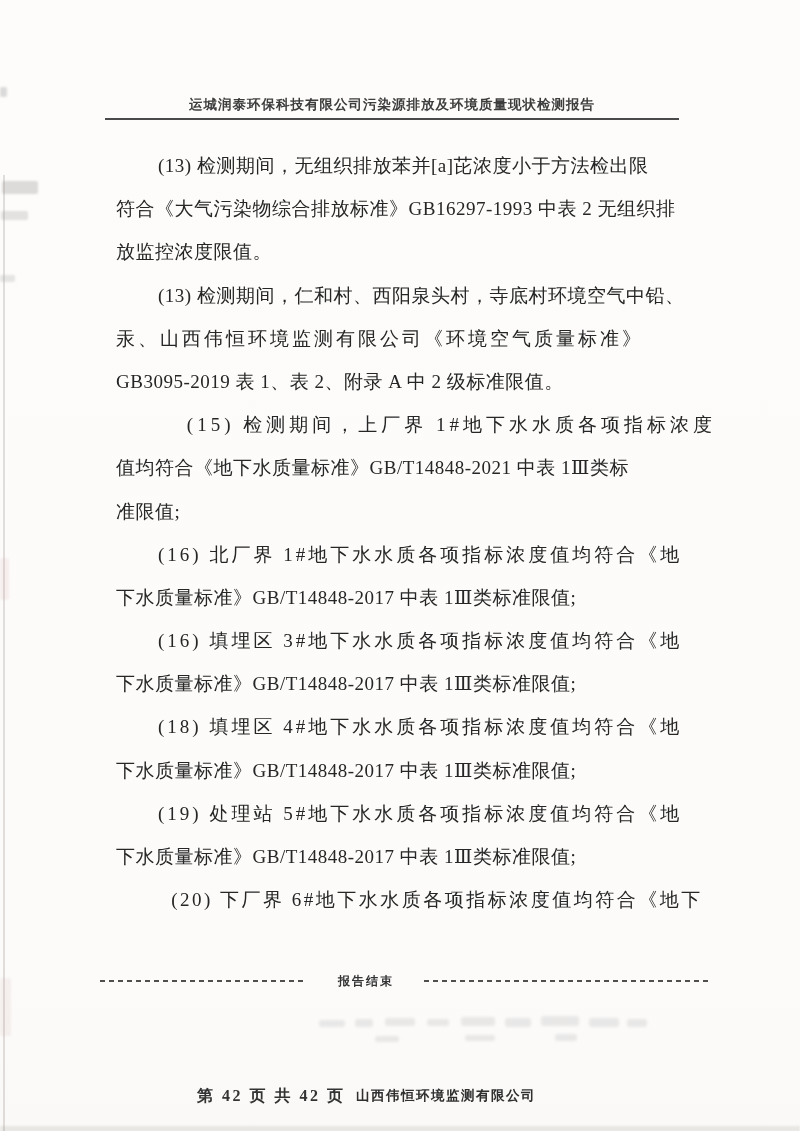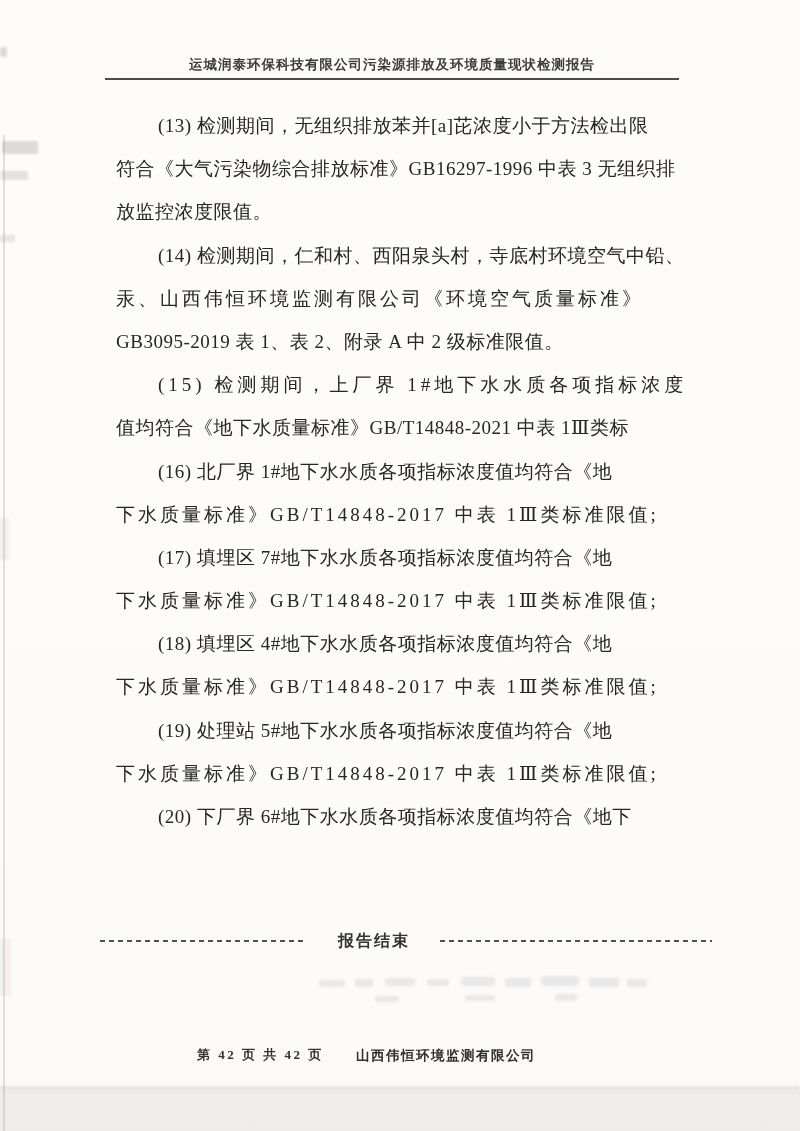--- a/index.html
+++ b/index.html
@@ -1,75 +1,75 @@
 <!DOCTYPE html>
 <html><head>
 <meta charset="utf-8">
 <style>
   html,body{margin:0;padding:0;}
   body{
     width:800px;height:1131px;position:relative;overflow:hidden;
     background:linear-gradient(180deg,#fdfcfb 0%,#fcfbfa 85%,#faf9f7 100%);
     font-family:"Liberation Serif","DejaVu Serif",serif;
   }
-  .page{position:absolute;inset:0;}
+  .page{position:absolute;inset:0;margin-top:40px;}
 
   
   .header-title{
     position:absolute;top:56px;left:105px;width:574px;
     text-align:center;font-size:13.5px;font-weight:bold;
     letter-spacing:1px;color:#3d3d3d;
   }
   .header-rule{
     position:absolute;top:78px;left:105px;width:574px;height:2px;
     background:#4a4a4a;
   }
 
   
   .body-text{position:absolute;top:104px;left:116px;width:600px;}
   .bodyline{
     height:43.2px;line-height:43.2px;font-size:19px;
     letter-spacing:0.5px;color:#262626;white-space:nowrap;
   }
   .bodyline.indent{padding-left:42px;}
   .bodyline:nth-child(5){letter-spacing:3px;}
-  .bodyline:nth-child(7){letter-spacing:4px;}
+  .bodyline:nth-child(7){letter-spacing:4px;text-align:right;}
   .bodyline:nth-child(10),
   .bodyline:nth-child(12),
   .bodyline:nth-child(14),
   .bodyline:nth-child(16){letter-spacing:3px;}
-  .bodyline:nth-child(18){letter-spacing:2.5px;}
+  .bodyline:nth-child(18){letter-spacing:2.5px;text-align:center;}
 
   
   .end-marker-row{
     position:absolute;top:928px;left:100px;width:612px;height:26px;
     display:flex;align-items:center;
   }
   .dash-seg{
     height:2.5px;
     background:repeating-linear-gradient(90deg,#4f4f4f 0 5px,transparent 5px 9px);
   }
   .dash-left{width:206px;}
   .dash-right{flex:1;}
   .end-marker-label{
-    margin:0 30px 0 32px;font-size:16px;font-weight:bold;
+    margin:0 30px 0 32px;font-size:12px;font-weight:bold;
     letter-spacing:2px;color:#333;white-space:nowrap;
   }
 
   
   .ghost{position:absolute;top:972px;left:315px;width:340px;height:36px;}
   .ghost i{
     position:absolute;display:block;border-radius:2px;
     background:rgba(110,110,118,0.13);filter:blur(1.5px);
   }
 
   
   .footer-pageinfo{
     position:absolute;top:1046px;left:197px;
-    font-size:13px;font-weight:600;letter-spacing:2.5px;color:#333;
+    font-size:16px;font-weight:600;letter-spacing:2.5px;color:#333;
     white-space:nowrap;
   }
   .footer-company{
     position:absolute;top:1047px;left:336px;
     font-size:13.5px;font-weight:bold;letter-spacing:1.5px;color:#2f2f2f;
     white-space:nowrap;
     padding-left:20px;
   }
 
   
@@ -97,30 +97,31 @@
 </head>
 <body>
 
 <div class="page">
 
   <div class="header-title">运城润泰环保科技有限公司污染源排放及环境质量现状检测报告</div>
   <div class="header-rule"></div>
 
   <div class="body-text">
       <div class="bodyline indent">(13) 检测期间，无组织排放苯并[a]芘浓度小于方法检出限</div>
-      <div class="bodyline">符合《大气污染物综合排放标准》GB16297-1996 中表 3 无组织排</div>
+      <div class="bodyline">符合《大气污染物综合排放标准》GB16297-1993 中表 2 无组织排</div>
       <div class="bodyline">放监控浓度限值。</div>
-      <div class="bodyline indent">(14) 检测期间，仁和村、西阳泉头村，寺底村环境空气中铅、</div>
+      <div class="bodyline indent">(13) 检测期间，仁和村、西阳泉头村，寺底村环境空气中铅、</div>
       <div class="bodyline">汞、山西伟恒环境监测有限公司《环境空气质量标准》</div>
       <div class="bodyline">GB3095-2019 表 1、表 2、附录 A 中 2 级标准限值。</div>
       <div class="bodyline indent">(15)  检测期间，上厂界 1#地下水水质各项指标浓度</div>
       <div class="bodyline">值均符合《地下水质量标准》GB/T14848-2021 中表 1Ⅲ类标</div>
+      <div class="bodyline">准限值;</div>
       <div class="bodyline indent">(16)  北厂界 1#地下水水质各项指标浓度值均符合《地</div>
       <div class="bodyline">下水质量标准》GB/T14848-2017 中表 1Ⅲ类标准限值;</div>
-      <div class="bodyline indent">(17)  填埋区 7#地下水水质各项指标浓度值均符合《地</div>
+      <div class="bodyline indent">(16)  填埋区 3#地下水水质各项指标浓度值均符合《地</div>
       <div class="bodyline">下水质量标准》GB/T14848-2017 中表 1Ⅲ类标准限值;</div>
       <div class="bodyline indent">(18)  填埋区 4#地下水水质各项指标浓度值均符合《地</div>
       <div class="bodyline">下水质量标准》GB/T14848-2017 中表 1Ⅲ类标准限值;</div>
       <div class="bodyline indent">(19)  处理站 5#地下水水质各项指标浓度值均符合《地</div>
       <div class="bodyline">下水质量标准》GB/T14848-2017 中表 1Ⅲ类标准限值;</div>
       <div class="bodyline indent">(20) 下厂界 6#地下水水质各项指标浓度值均符合《地下</div>
     </div>
 
   <div class="end-marker-row">
     <div class="dash-seg dash-left"></div>

